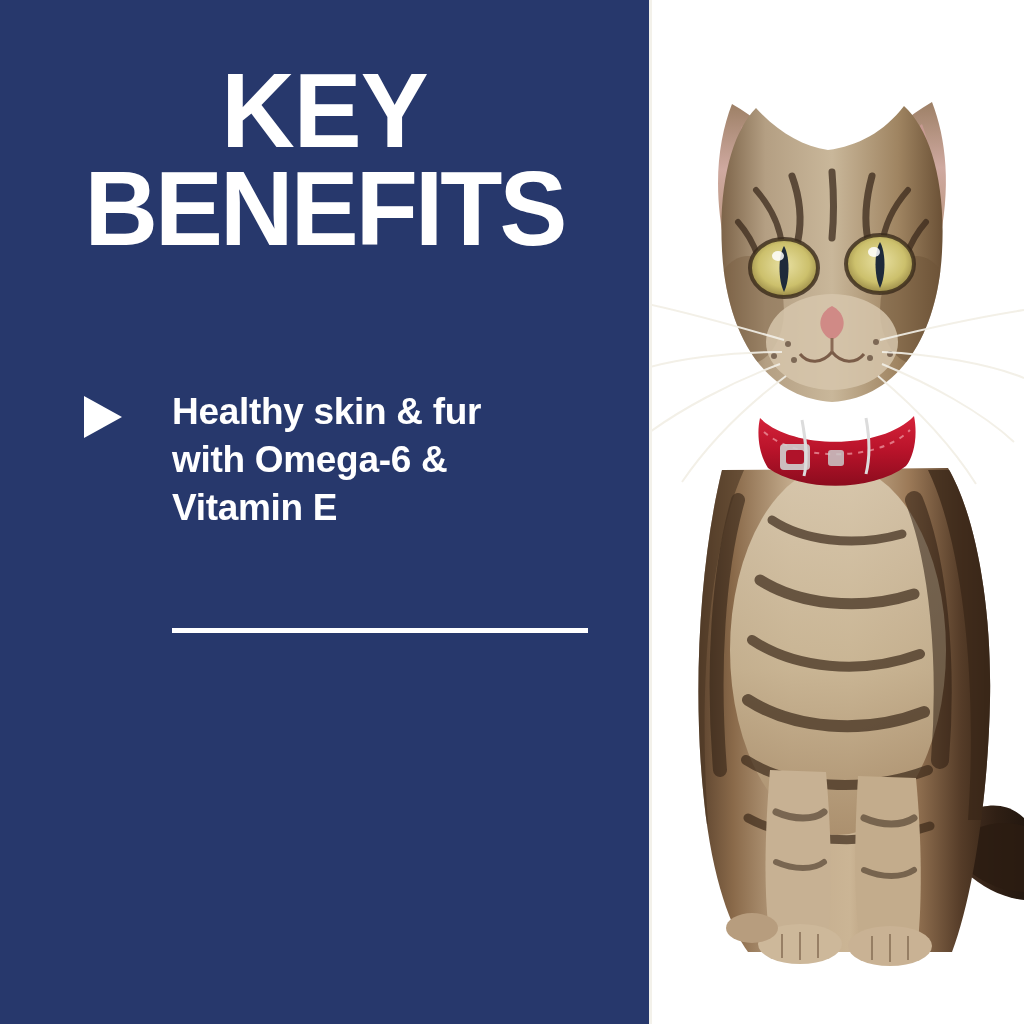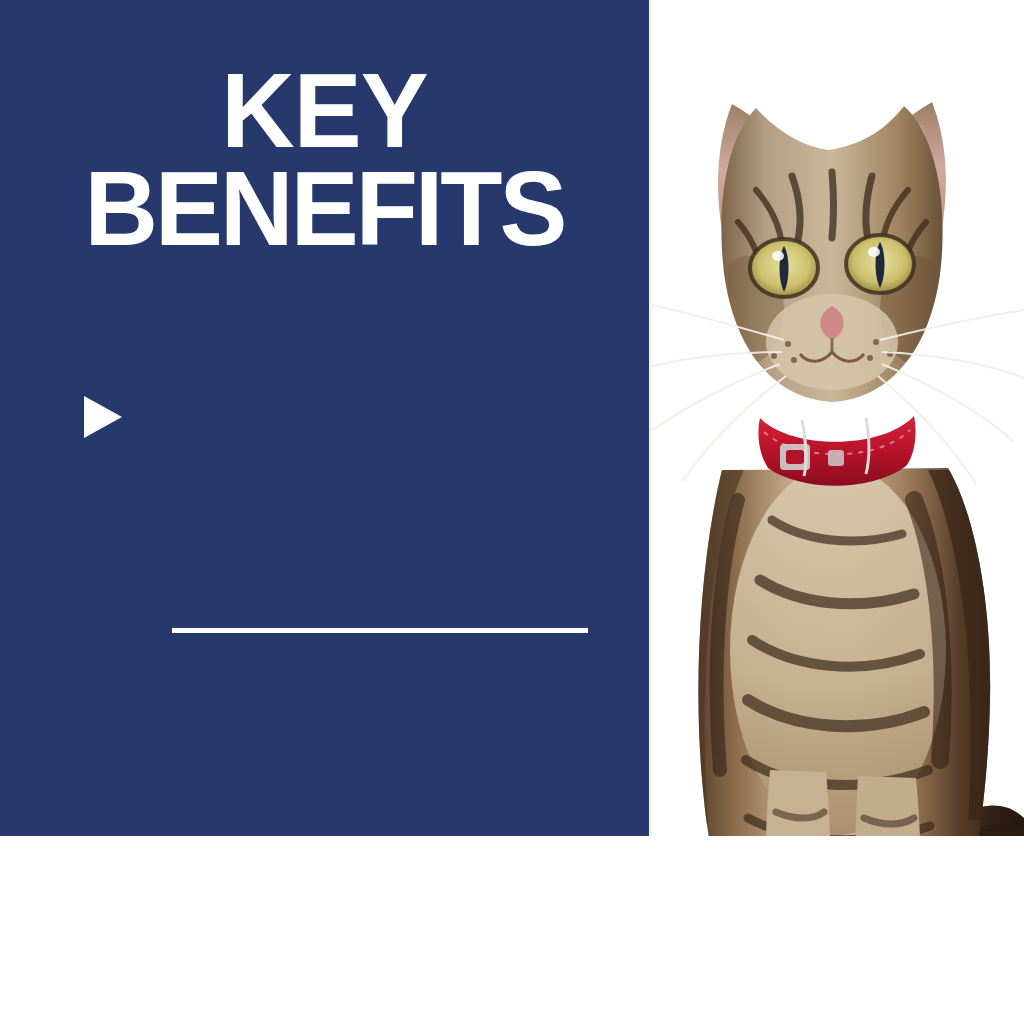--- a/index.html
+++ b/index.html
@@ -6,21 +6,21 @@
     margin: 0;
     padding: 0;
     background: #ffffff;
   }
   body {
     font-family: "Liberation Sans", sans-serif;
   }
   #page {
     position: relative;
     width: 1024px;
-    height: 836px;
+    height: 1024px;
     overflow: hidden;
     background: #ffffff;
   }
 
   
   #blue-panel {
     position: absolute;
     left: 0;
     top: 0;
     width: 649px;
@@ -116,20 +116,23 @@
   <div id="blue-panel"></div>
   <div id="panel-edge"></div>
 
   <div id="heading">
     <span class="hl hl-1">KEY</span>
     <span class="hl hl-2">BENEFITS</span>
   </div>
 
   <div class="benefit" id="benefit-0">
     <span class="bullet-tri"></span>
+    <span class="benefit-text">Healthy skin &amp; fur
+with Omega-6 &amp;
+Vitamin E</span>
   </div>
 
   <div id="divider"></div>
 
 
   <div id="cat-photo">
     <svg width="372" height="1024" viewBox="0 0 372 1024" xmlns="http://www.w3.org/2000/svg">
       <defs>
         <linearGradient id="bodyGrad" x1="0" y1="0" x2="1" y2="0">
           <stop offset="0%" stop-color="#5c432e"></stop>

